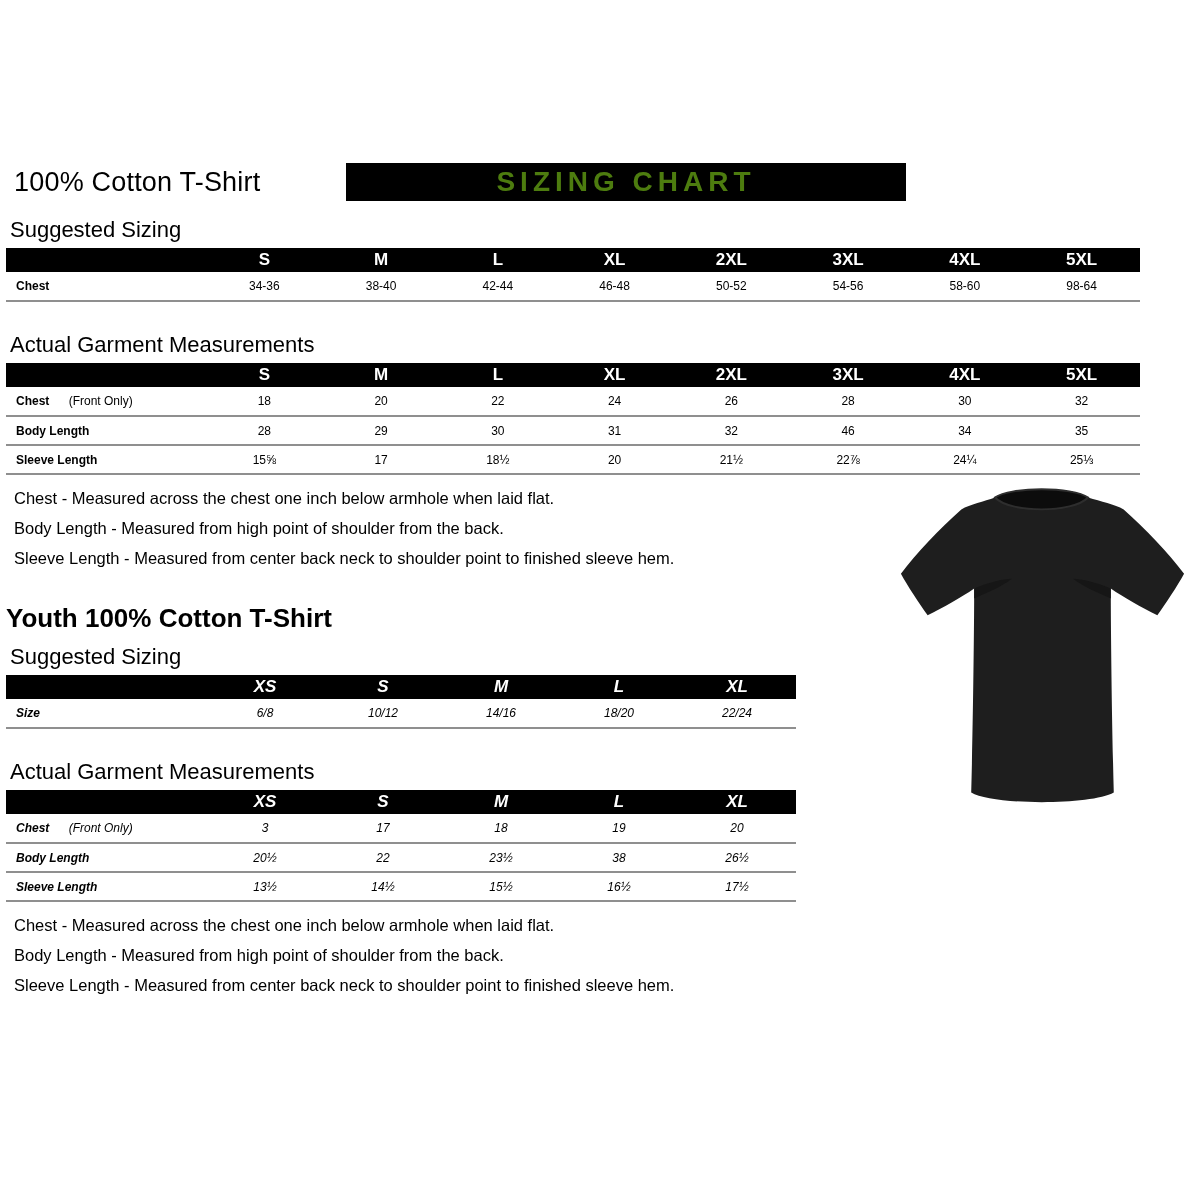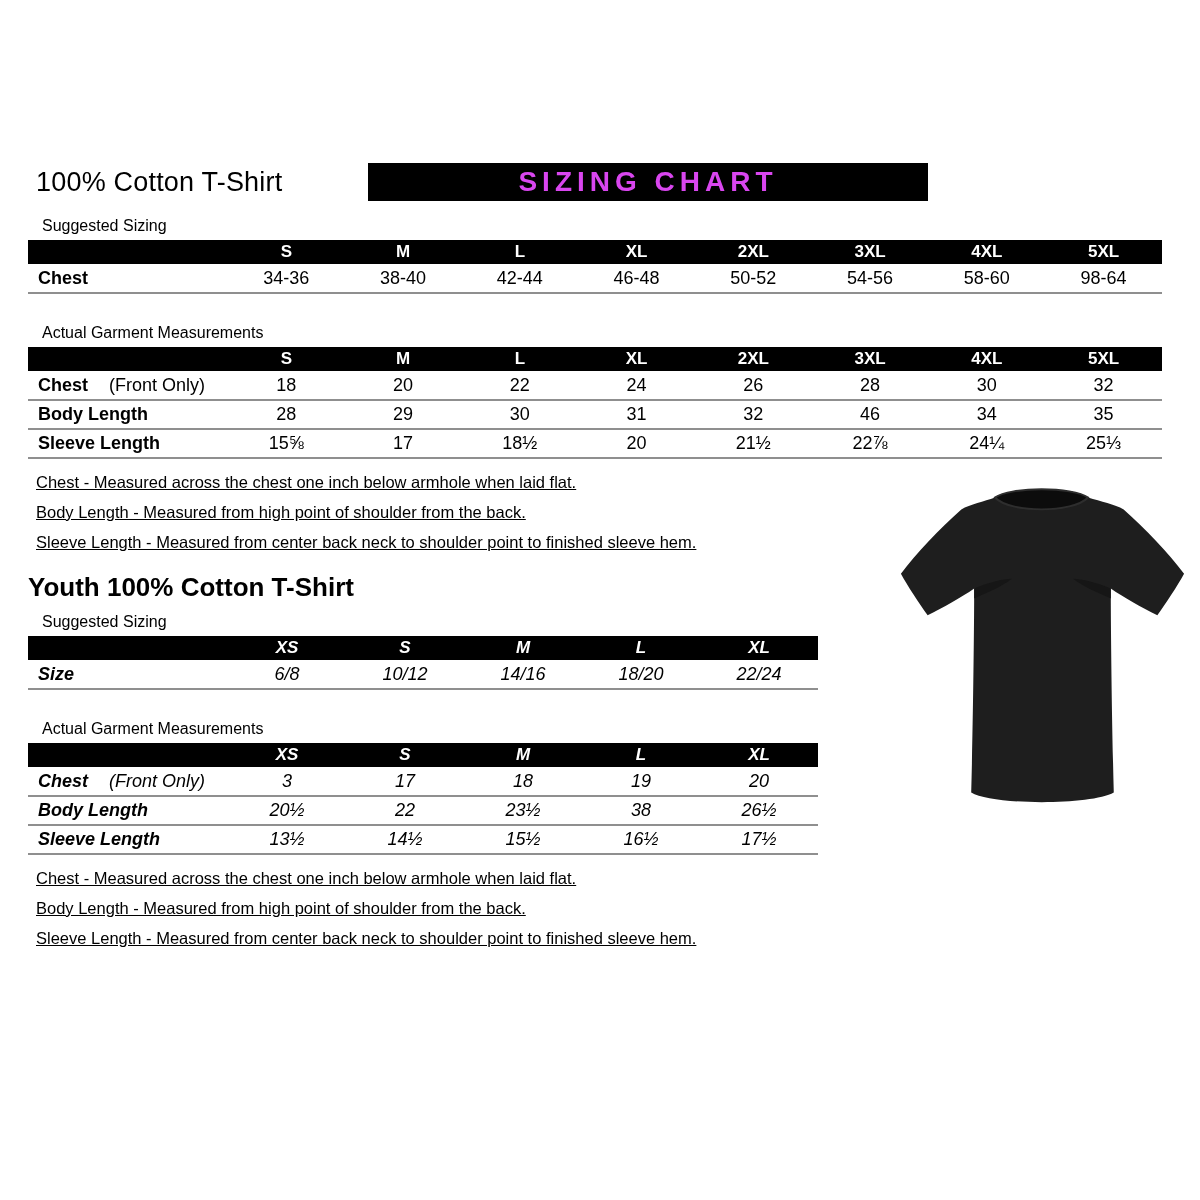--- a/index.html
+++ b/index.html
@@ -6,59 +6,59 @@
   html, body { margin: 0; padding: 0; }
   body {
     width: 1200px;
     height: 1200px;
     background: #ffffff;
     color: #000000;
     font-family: "Liberation Sans", sans-serif;
     position: relative;
     overflow: hidden;
   }
-  .page { padding-top: 163px; padding-left: 22px; }
+  .page { padding-top: 163px; }
 
   
   .top-row { position: relative; height: 44px; }
   .main-title {
     position: absolute; left: 14px; top: 4px;
     font-size: 27px; font-weight: 400; margin: 0; letter-spacing: 0.2px;
   }
   .banner {
     position: absolute; left: 346px; top: 0;
     width: 560px; height: 38px; line-height: 38px;
-    background: #000; color: #d946ef;
+    background: #000; color: #4d7c0f;
     font-size: 28px; font-weight: bold; letter-spacing: 5px;
     text-align: center;
   }
 
   .section-label {
-    font-size: 16px; margin: 10px 0 5px 20px; font-weight: 400;
+    font-size: 22px; margin: 10px 0 5px 10px; font-weight: 400;
   }
 
   table { border-collapse: collapse; table-layout: fixed; margin-left: 6px; }
   .adult-table { width: 1134px; }
   .youth-table { width: 790px; font-style: italic; }
   th {
     background: #000; color: #fff; font-weight: bold;
     font-size: 17px; height: 24px; padding: 0; text-align: center;
   }
   td {
-    font-size: 18px; height: 29px; text-align: center; padding: 0;
+    font-size: 12px; height: 29px; text-align: center; padding: 0;
     border-bottom: 2px solid #8f8f8f;
   }
   td.label-cell { text-align: left; padding-left: 10px; font-weight: bold; white-space: nowrap; }
   td.label-cell .suffix { font-weight: normal; margin-left: 16px; }
 
   .notes { margin: 14px 0 0 14px; }
-  .notes p { margin: 0 0 11px 0; font-size: 16.5px; text-decoration: underline; }
+  .notes p { margin: 0 0 11px 0; font-size: 16.5px; }
 
   .youth-title {
-    font-size: 26px; font-weight: bold; margin: 20px 0 2px 6px;
+    font-size: 26px; font-weight: bold; margin: 35px 0 2px 6px;
   }
   .gap-md { height: 20px; }
 
   
   .tshirt-wrap {
     position: absolute; left: 893px; top: 474px;
     width: 297px; height: 344px;
   }
   .tshirt-wrap svg { width: 100%; height: 100%; display: block; }
 </style>

